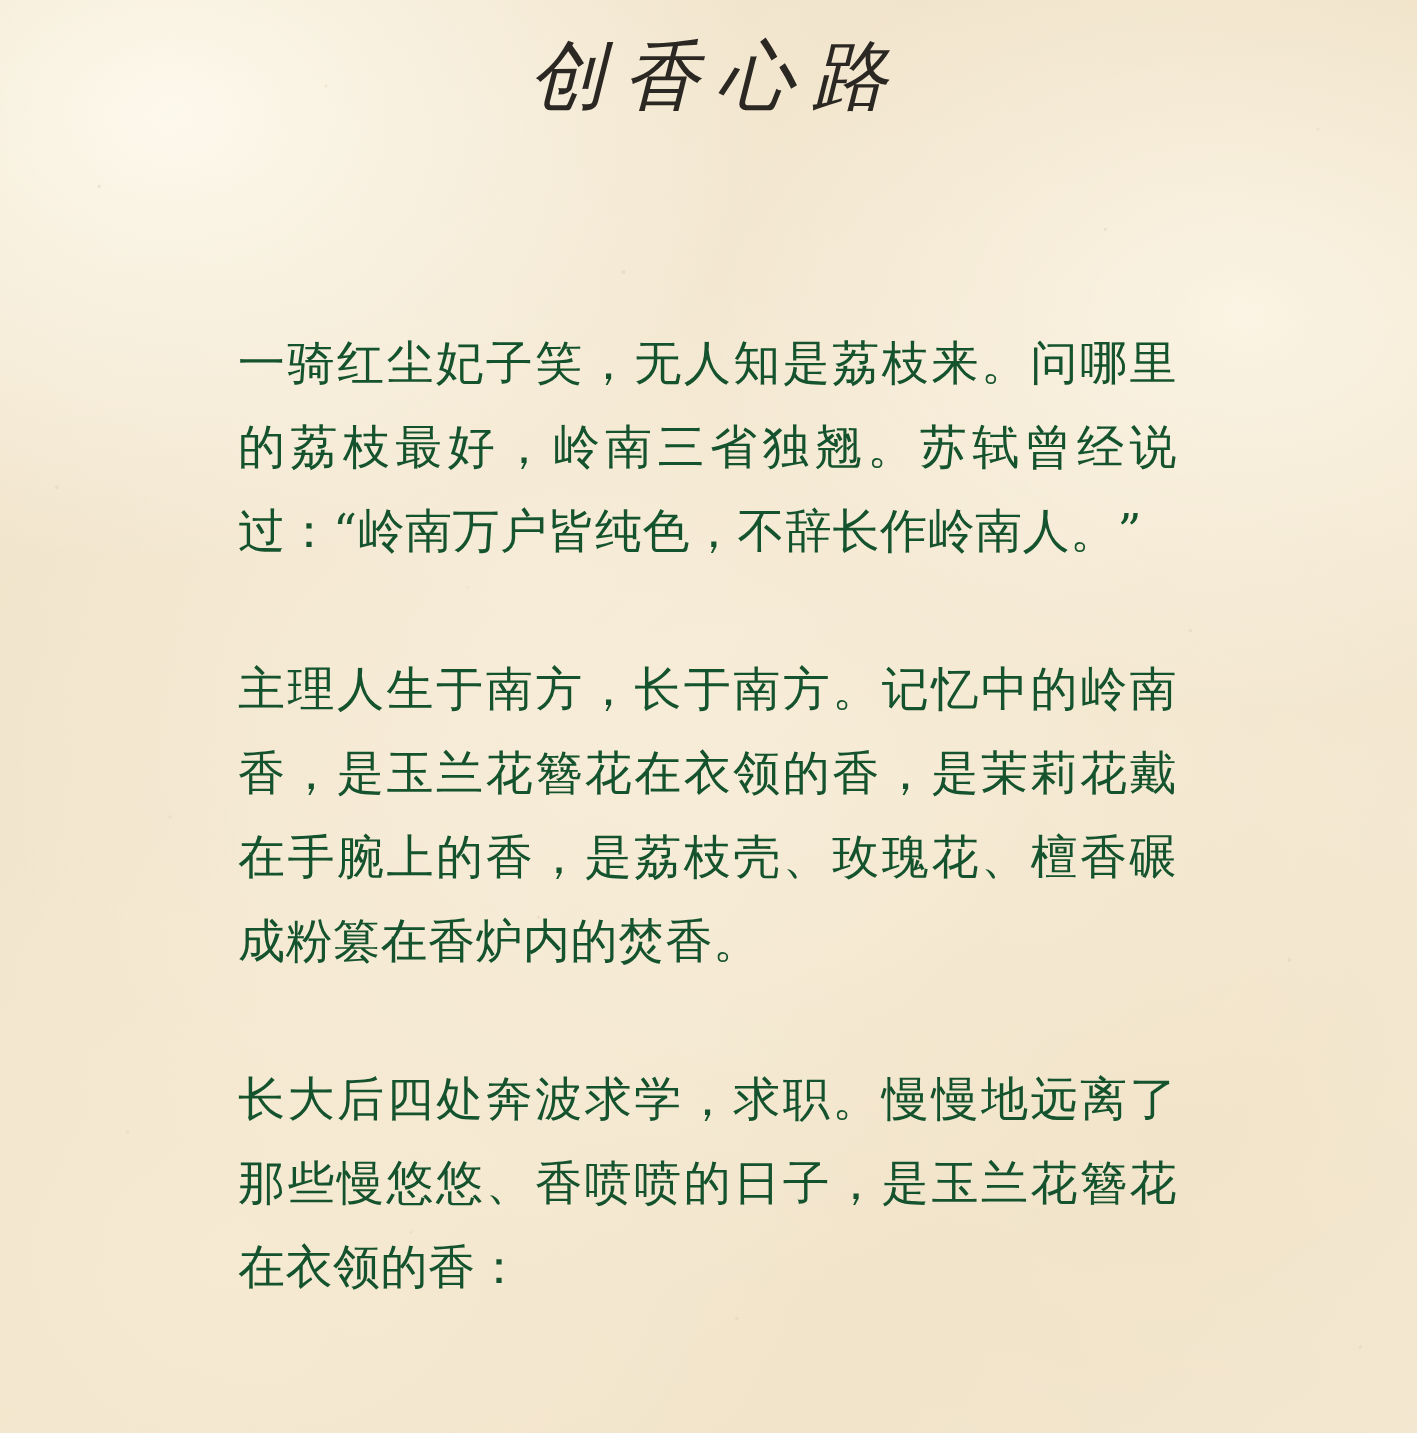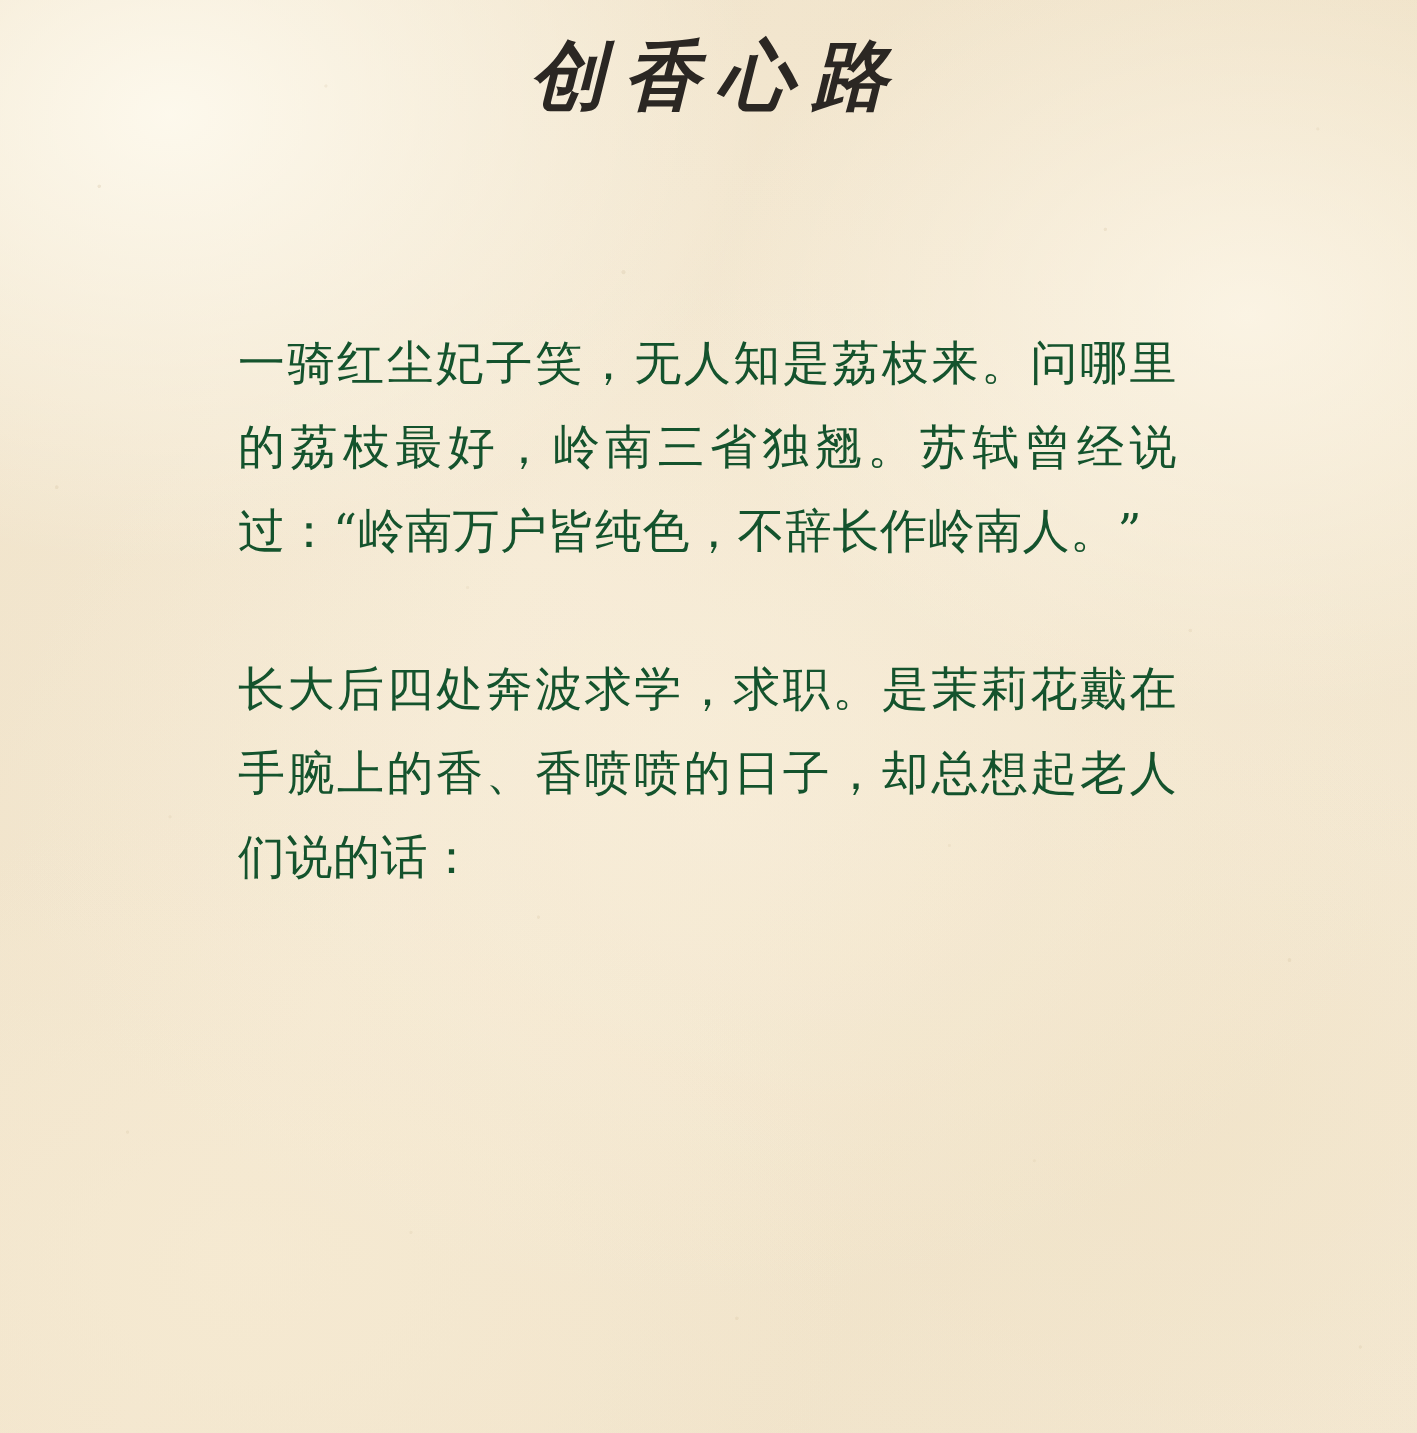--- a/index.html
+++ b/index.html
@@ -67,21 +67,21 @@
     box-sizing: border-box;
   }
 
   .doc-title {
     margin: 0;
     padding-top: 28px;
     text-align: center;
     font-family: "DejaVu Serif", "Liberation Serif", serif;
     font-size: 76px;
     line-height: 1.25;
-    font-weight: 700;
+    font-weight: 400;
     color: #2b2723;
     letter-spacing: 18px;
     font-style: italic;
     text-indent: 18px;
   }
 
   .body-copy {
     margin: 0;
     padding: 0 240px 0 238px;
     box-sizing: border-box;
@@ -109,16 +109,17 @@
 
 <div class="paper"></div>
 <div class="speckles"></div>
 
 <div class="page">
 
   <h1 class="doc-title">创香心路</h1>
 
   <div class="body-copy">
     <p class="para first">一骑红尘妃子笑，无人知是荔枝来。问哪里的荔枝最好，岭南三省独翘。苏轼曾经说过：“岭南万户皆纯色，不辞长作岭南人。”</p>
-    <p class="para">长大后四处奔波求学，求职。是茉莉花戴在手腕上的香、香喷喷的日子，却总想起老人们说的话：</p>
+    <p class="para">主理人生于南方，长于南方。记忆中的岭南香，是玉兰花簪花在衣领的香，是茉莉花戴在手腕上的香，是荔枝壳、玫瑰花、檀香碾成粉篡在香炉内的焚香。</p>
+    <p class="para">长大后四处奔波求学，求职。慢慢地远离了那些慢悠悠、香喷喷的日子，是玉兰花簪花在衣领的香：</p>
   </div>
 
 </div>
 
 </body></html>

